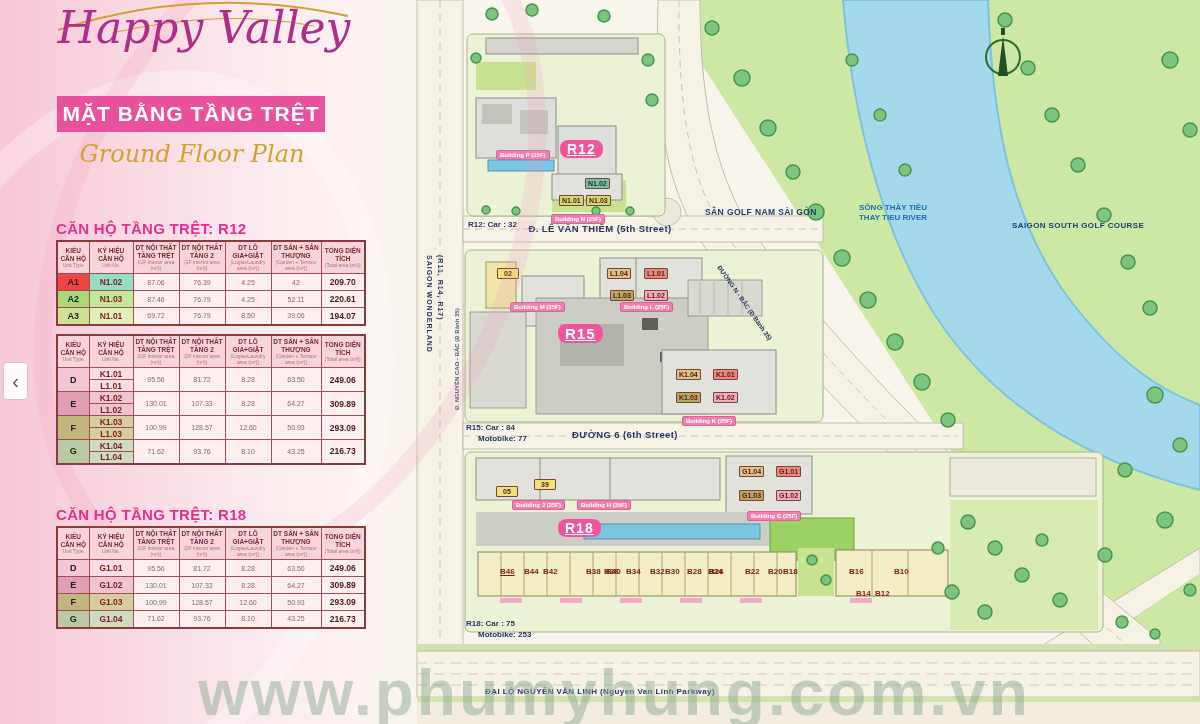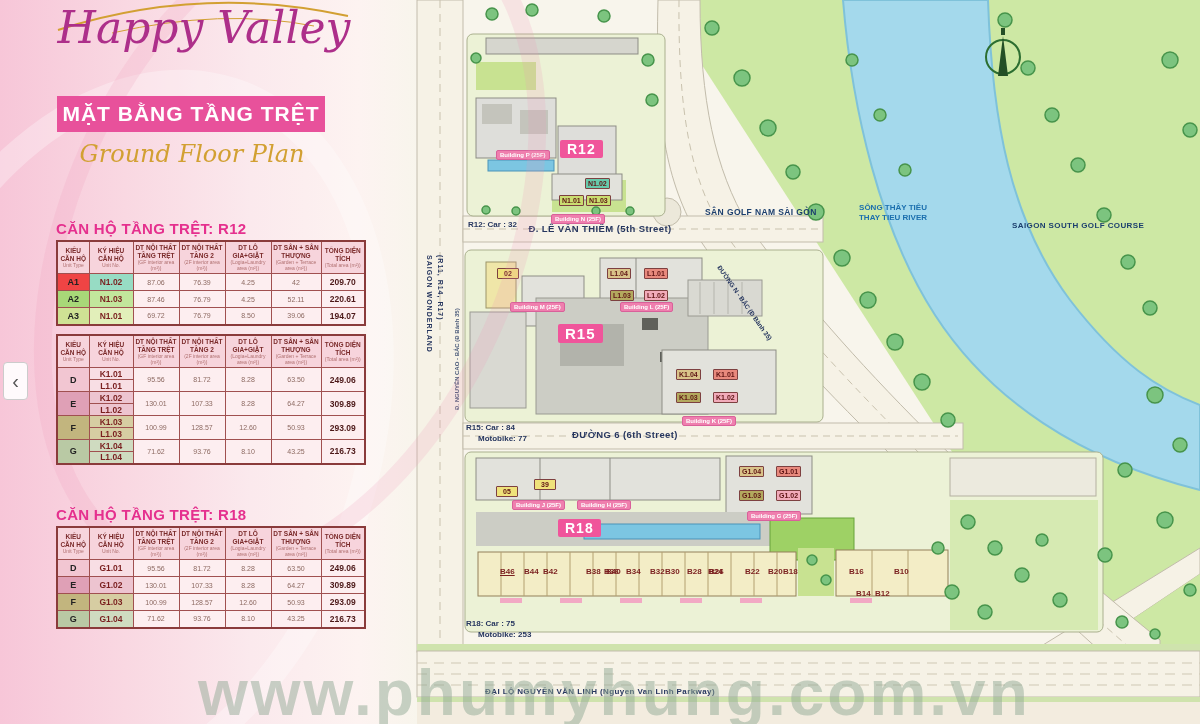--- a/index.html
+++ b/index.html
@@ -7,21 +7,21 @@
          font-family:"Liberation Sans",sans-serif;}
   .stage *{box-sizing:border-box;}
   svg.map-svg{position:absolute;left:0;top:0;z-index:1;}
   .map-layer{position:absolute;left:0;top:0;width:1200px;height:724px;z-index:2;}
   .map-label{position:absolute;white-space:nowrap;color:#26365f;font-weight:bold;}
   .street{font-size:9.5px;letter-spacing:.4px;text-align:center;}
   .golf{font-size:8.5px;color:#1c3f6e;letter-spacing:.4px;}
   .river{font-size:8px;color:#1b6fae;text-align:center;line-height:10px;white-space:normal;}
   .stats{font-size:8px;line-height:11px;}
   .badge{position:absolute;background:#f0559b;color:#fff;font-weight:bold;font-size:14px;
-         padding:1px 7px;border-radius:2px;letter-spacing:1px;z-index:3;}
+         padding:1px 7px;border-radius:8px;letter-spacing:1px;z-index:3;text-decoration:underline;}
   .unit-chip{position:absolute;font-size:7px;font-weight:bold;color:#5f1414;border:1px solid #7d4040;
          min-width:22px;height:11px;line-height:9px;text-align:center;border-radius:1px;padding:0 2px;z-index:3;}
   .bldg-chip{position:absolute;font-size:6px;font-weight:bold;background:#ef7fae;color:#fff;
          border:1px solid #d9609a;height:10px;line-height:8px;padding:0 3px;border-radius:2px;white-space:nowrap;z-index:3;}
   .brow{position:absolute;font-size:8px;font-weight:bold;color:#7a1f1f;z-index:3;}
   .vert{writing-mode:vertical-lr;font-size:7px;line-height:11px;letter-spacing:1px;}
   .rot-ccw{transform:rotate(-90deg);transform-origin:0 0;font-size:6px;color:#4a5a7a;}
   .rot-diag{transform:rotate(55deg);transform-origin:0 0;font-size:6.5px;}
   
   .left-panel{position:absolute;left:0;top:0;width:418px;height:724px;z-index:4;

